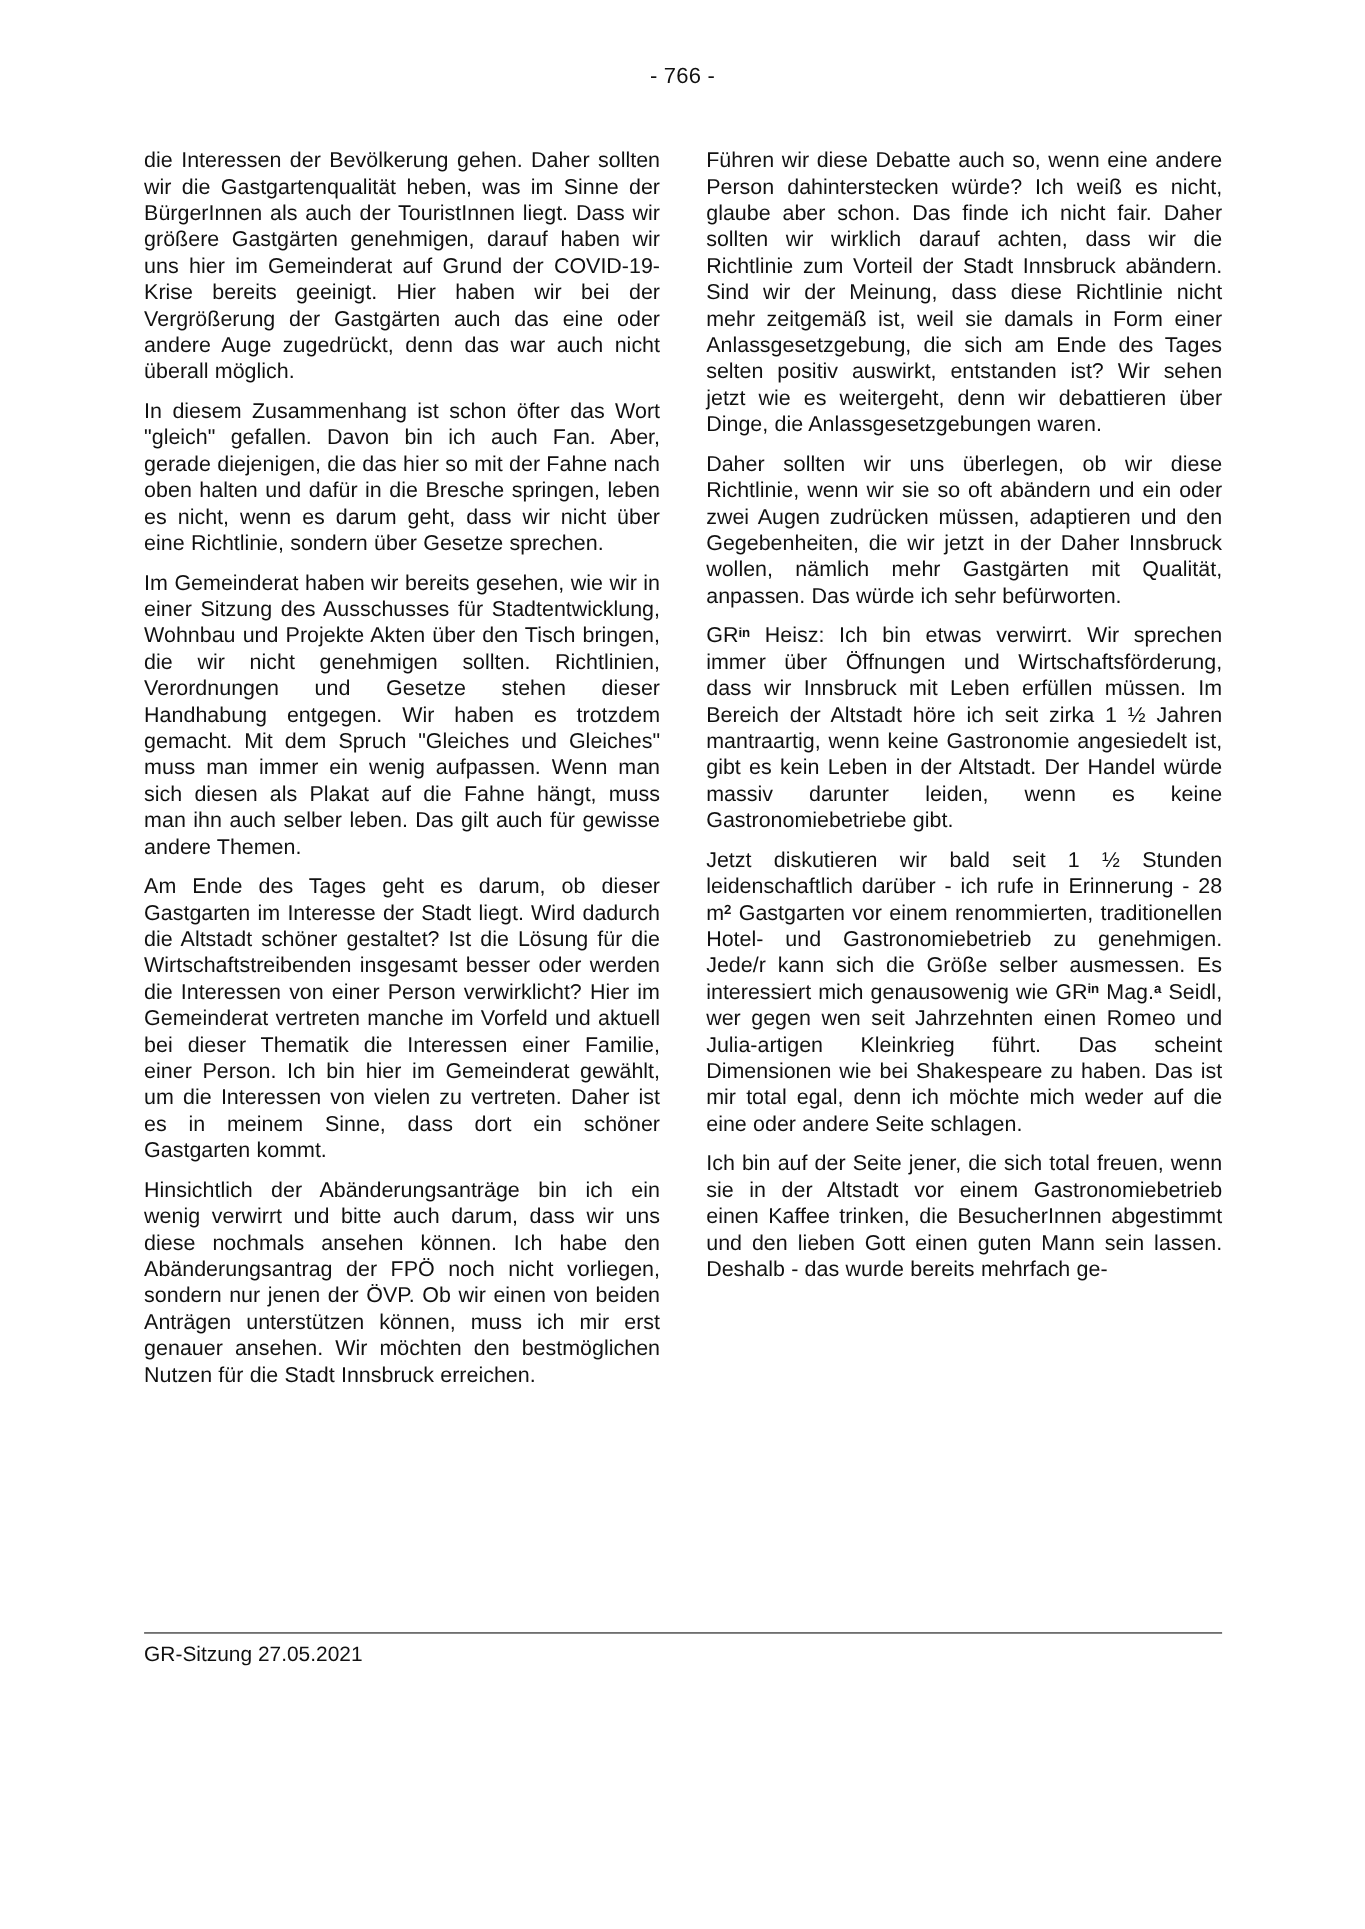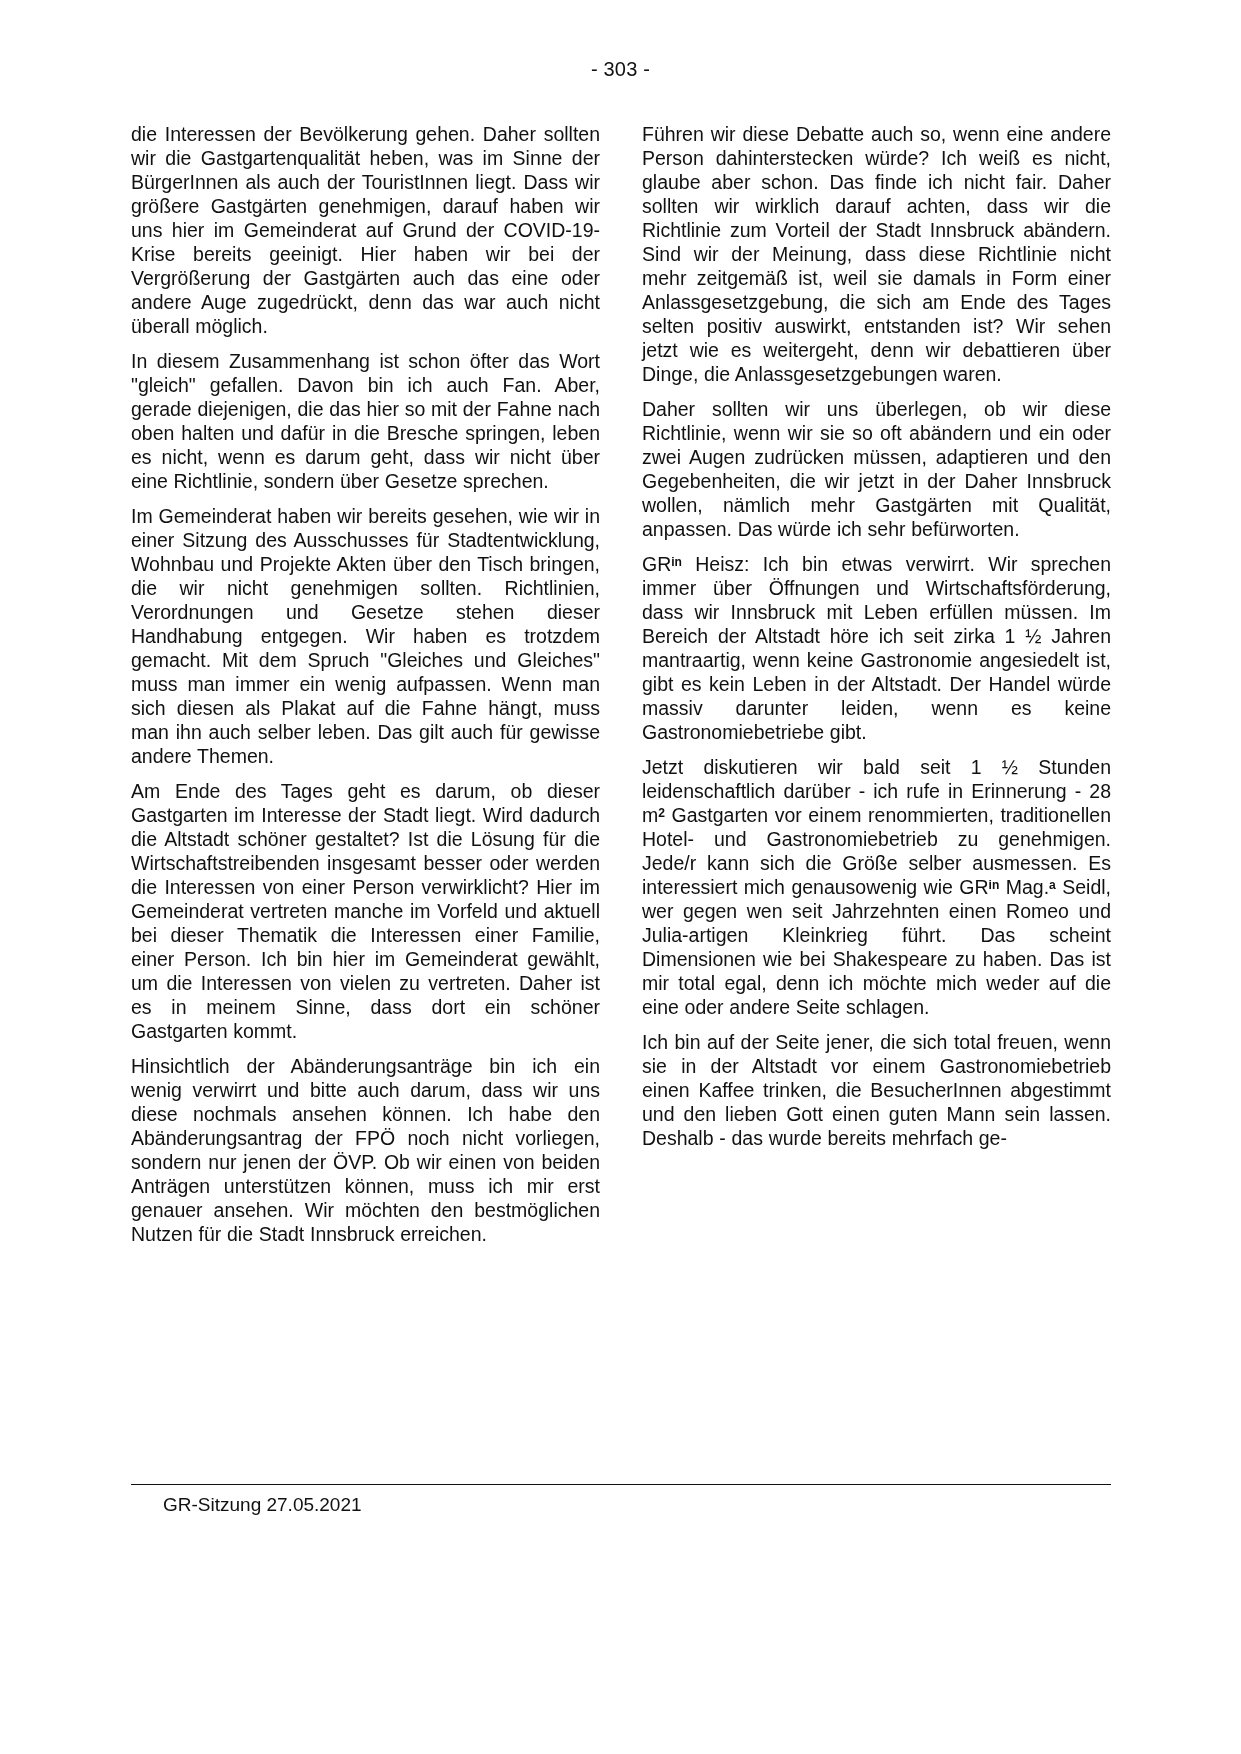--- a/index.html
+++ b/index.html
@@ -36,21 +36,21 @@
   .column {
     width: 469px;
     font-size: 19.5px;
     line-height: 24px;
     text-align: justify;
     hyphens: auto;
     -webkit-hyphens: auto;
     word-spacing: 0.3px;
   }
   .para {
-    margin: 0 0 11px 0;
+    margin: 12px 0 11px 0;
   }
   .para sup {
     font-size: 62%;
     line-height: 0;
     vertical-align: baseline;
     position: relative;
     top: -0.45em;
     font-weight: bold;
   }
   .footer {
@@ -59,29 +59,28 @@
     width: 980px;
     top: 1484px;
   }
   .footer-rule {
     border: 0;
     border-top: 1.6px solid #111111;
     margin: 0 0 9px 0;
   }
   .footer-text {
     font-size: 19px;
-    margin-left: 32px;
   }
 </style>
 </head>
 <body>
 
 <div class="page">
 
-  <div class="page-number">- 303 -</div>
+  <div class="page-number">- 766 -</div>
 
   <div class="content">
     <div class="column">
         <p class="para"><span>die Interessen der Bevölkerung gehen. Daher sollten wir die Gastgartenqualität heben, was im Sinne der BürgerInnen als auch der TouristInnen liegt. Dass wir größere Gastgärten genehmigen, darauf haben wir uns hier im Gemeinderat auf Grund der COVID-19-Krise bereits geeinigt. Hier haben wir bei der Vergrößerung der Gastgärten auch das eine oder andere Auge zugedrückt, denn das war auch nicht überall möglich.</span></p>
         <p class="para"><span>In diesem Zusammenhang ist schon öfter das Wort "gleich" gefallen. Davon bin ich auch Fan. Aber, gerade diejenigen, die das hier so mit der Fahne nach oben halten und dafür in die Bresche springen, leben es nicht, wenn es darum geht, dass wir nicht über eine Richtlinie, sondern über Gesetze sprechen.</span></p>
         <p class="para"><span>Im Gemeinderat haben wir bereits gesehen, wie wir in einer Sitzung des Ausschusses für Stadtentwicklung, Wohnbau und Projekte Akten über den Tisch bringen, die wir nicht genehmigen sollten. Richtlinien, Verordnungen und Gesetze stehen dieser Handhabung entgegen. Wir haben es trotzdem gemacht. Mit dem Spruch "Gleiches und Gleiches" muss man immer ein wenig aufpassen. Wenn man sich diesen als Plakat auf die Fahne hängt, muss man ihn auch selber leben. Das gilt auch für gewisse andere Themen.</span></p>
         <p class="para"><span>Am Ende des Tages geht es darum, ob dieser Gastgarten im Interesse der Stadt liegt. Wird dadurch die Altstadt schöner gestaltet? Ist die Lösung für die Wirtschaftstreibenden insgesamt besser oder werden die Interessen von einer Person verwirklicht? Hier im Gemeinderat vertreten manche im Vorfeld und aktuell bei dieser Thematik die Interessen einer Familie, einer Person. Ich bin hier im Gemeinderat gewählt, um die Interessen von vielen zu vertreten. Daher ist es in meinem Sinne, dass dort ein schöner Gastgarten kommt.</span></p>
         <p class="para"><span>Hinsichtlich der Abänderungsanträge bin ich ein wenig verwirrt und bitte auch darum, dass wir uns diese nochmals ansehen können. Ich habe den Abänderungsantrag der FPÖ noch nicht vorliegen, sondern nur jenen der ÖVP. Ob wir einen von beiden Anträgen unterstützen können, muss ich mir erst genauer ansehen. Wir möchten den bestmöglichen Nutzen für die Stadt Innsbruck erreichen.</span></p>
       </div>
     <div class="column">

